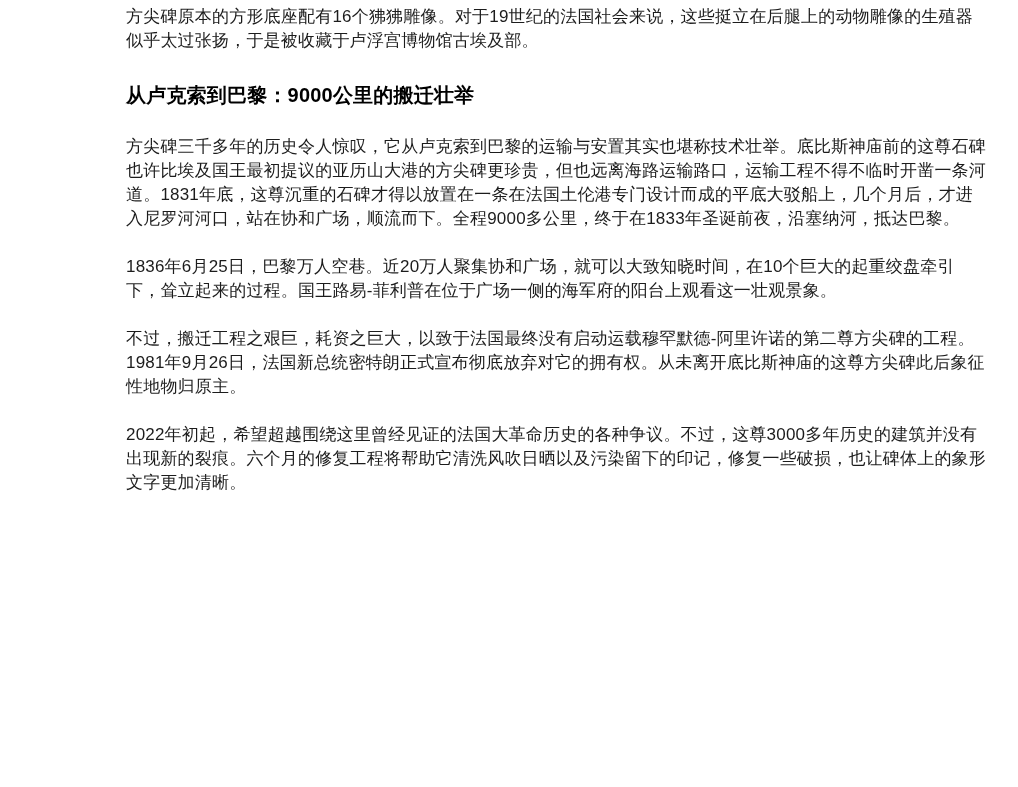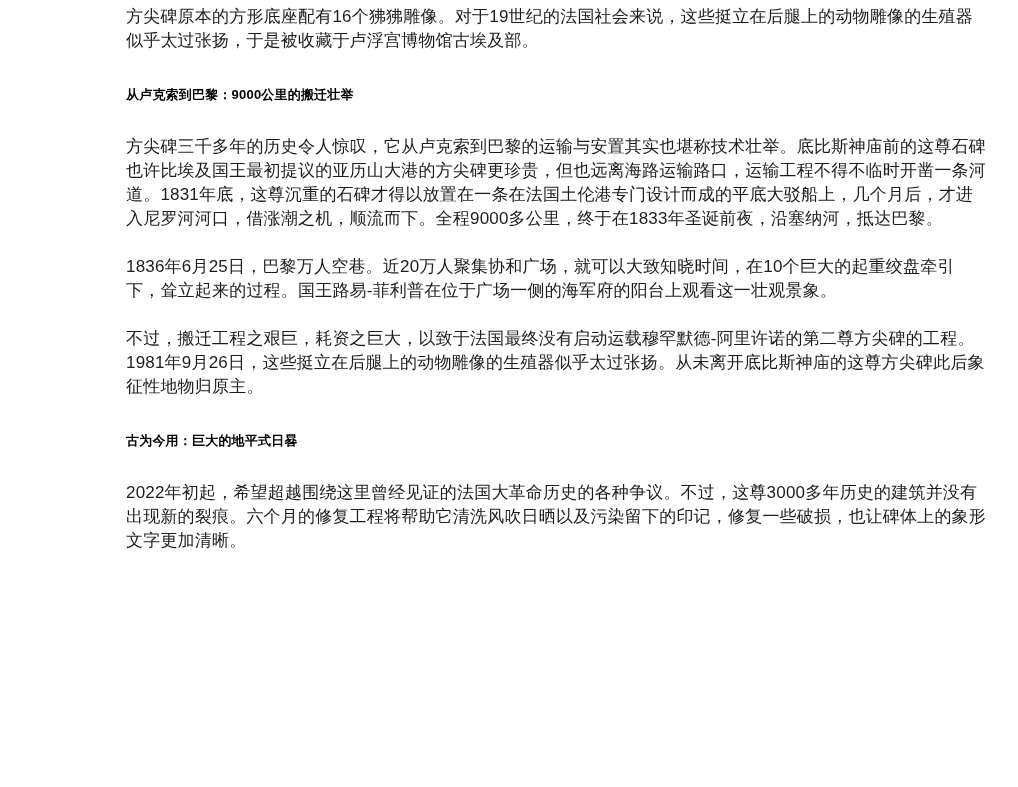--- a/index.html
+++ b/index.html
@@ -20,40 +20,39 @@
     padding: 5px 78px 0 78px;
     margin-left: 48px;
   }
   .article p {
     font-size: 17px;
     line-height: 24px;
     margin: 0 0 24px 0;
     letter-spacing: 0.2px;
   }
   .article h2 {
-    font-size: 13px;
+    font-size: 20px;
     line-height: 24px;
     font-weight: 700;
     color: #000000;
     margin: 30px 0 28px 0;
     letter-spacing: 0.2px;
   }
 </style>
 </head>
 <body>
 
 <main class="article">
   <p>方尖碑原本的方形底座配有16个狒狒雕像。对于19世纪的法国社会来说，这些挺立在后腿上的动物雕像的生殖器似乎太过张扬，于是被收藏于卢浮宫博物馆古埃及部。</p>
 
   <h2>从卢克索到巴黎：9000公里的搬迁壮举</h2>
 
-  <p>方尖碑三千多年的历史令人惊叹，它从卢克索到巴黎的运输与安置其实也堪称技术壮举。底比斯神庙前的这尊石碑也许比埃及国王最初提议的亚历山大港的方尖碑更珍贵，但也远离海路运输路口，运输工程不得不临时开凿一条河道。1831年底，这尊沉重的石碑才得以放置在一条在法国土伦港专门设计而成的平底大驳船上，几个月后，才进入尼罗河河口，借涨潮之机，顺流而下。全程9000多公里，终于在1833年圣诞前夜，沿塞纳河，抵达巴黎。</p>
+  <p>方尖碑三千多年的历史令人惊叹，它从卢克索到巴黎的运输与安置其实也堪称技术壮举。底比斯神庙前的这尊石碑也许比埃及国王最初提议的亚历山大港的方尖碑更珍贵，但也远离海路运输路口，运输工程不得不临时开凿一条河道。1831年底，这尊沉重的石碑才得以放置在一条在法国土伦港专门设计而成的平底大驳船上，几个月后，才进入尼罗河河口，站在协和广场，顺流而下。全程9000多公里，终于在1833年圣诞前夜，沿塞纳河，抵达巴黎。</p>
 
 
   <p>1836年6月25日，巴黎万人空巷。近20万人聚集协和广场，就可以大致知晓时间，在10个巨大的起重绞盘牵引下，耸立起来的过程。国王路易-菲利普在位于广场一侧的海军府的阳台上观看这一壮观景象。</p>
 
-  <p>不过，搬迁工程之艰巨，耗资之巨大，以致于法国最终没有启动运载穆罕默德-阿里许诺的第二尊方尖碑的工程。1981年9月26日，这些挺立在后腿上的动物雕像的生殖器似乎太过张扬。从未离开底比斯神庙的这尊方尖碑此后象征性地物归原主。</p>
+  <p>不过，搬迁工程之艰巨，耗资之巨大，以致于法国最终没有启动运载穆罕默德-阿里许诺的第二尊方尖碑的工程。1981年9月26日，法国新总统密特朗正式宣布彻底放弃对它的拥有权。从未离开底比斯神庙的这尊方尖碑此后象征性地物归原主。</p>
 
-  <h2>古为今用：巨大的地平式日晷</h2>
 
 
   <p>2022年初起，希望超越围绕这里曾经见证的法国大革命历史的各种争议。不过，这尊3000多年历史的建筑并没有出现新的裂痕。六个月的修复工程将帮助它清洗风吹日晒以及污染留下的印记，修复一些破损，也让碑体上的象形文字更加清晰。</p>
 </main>
 
 </body></html>

